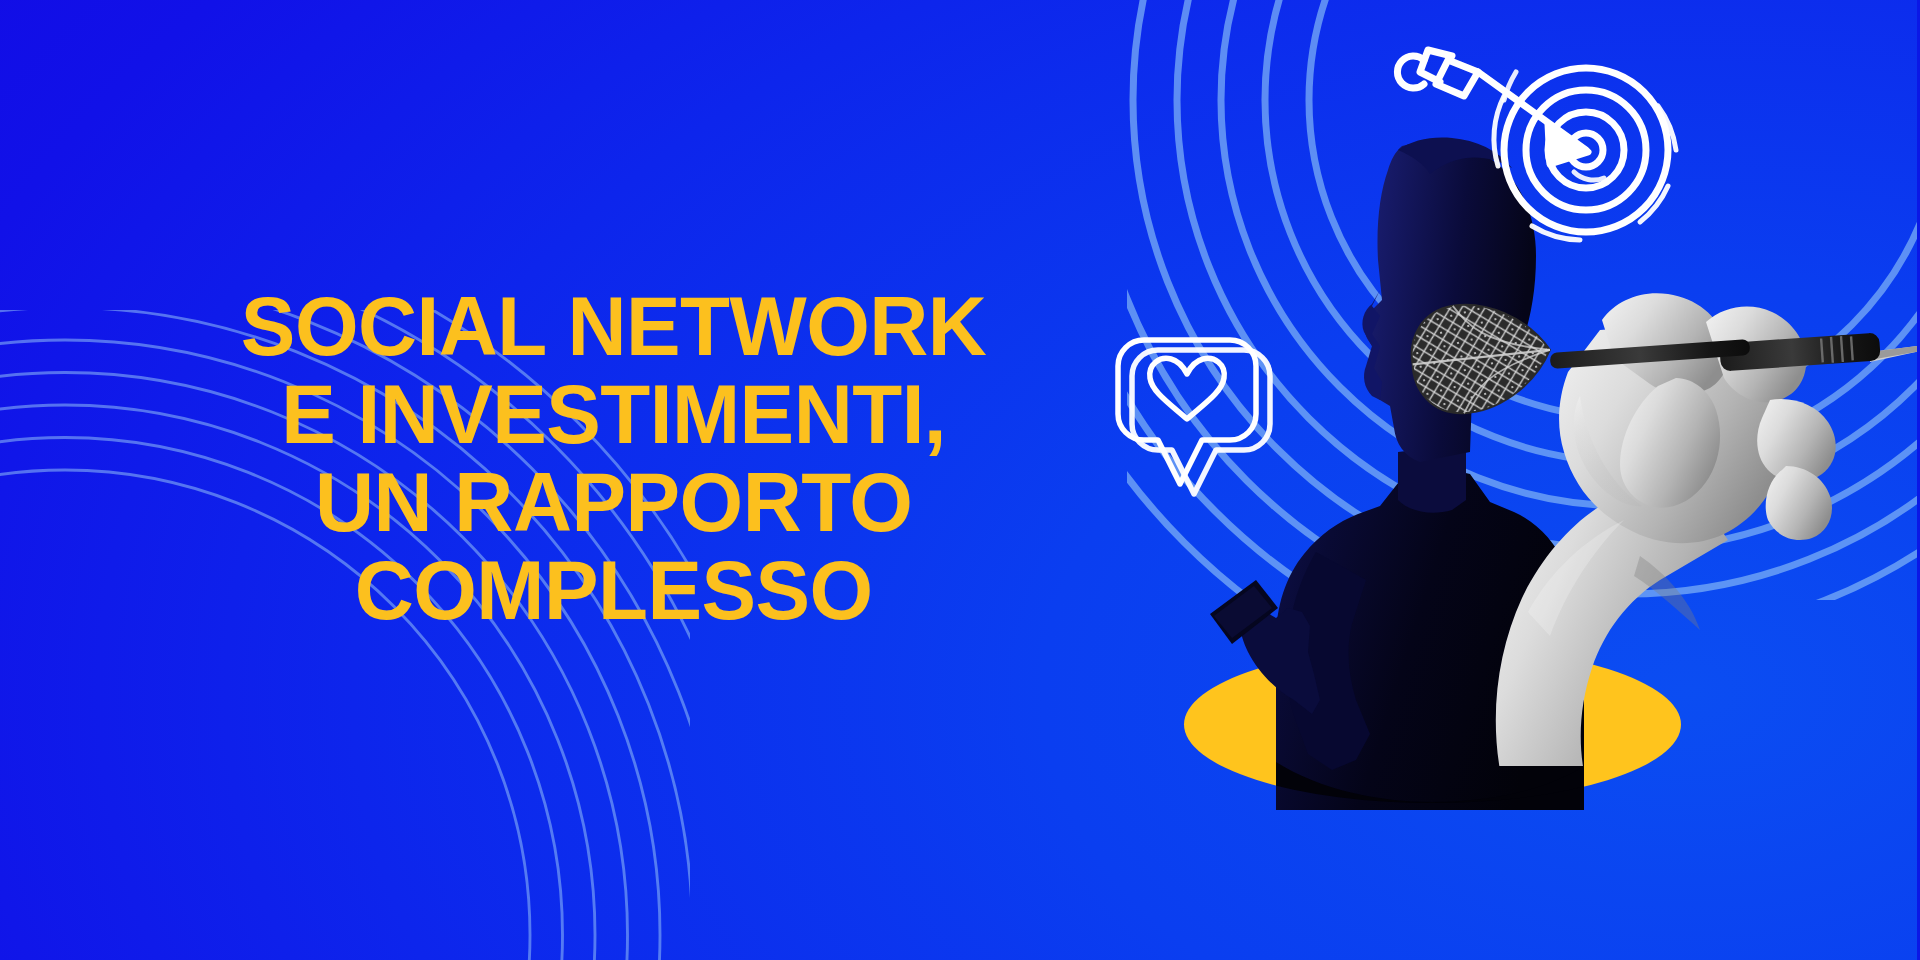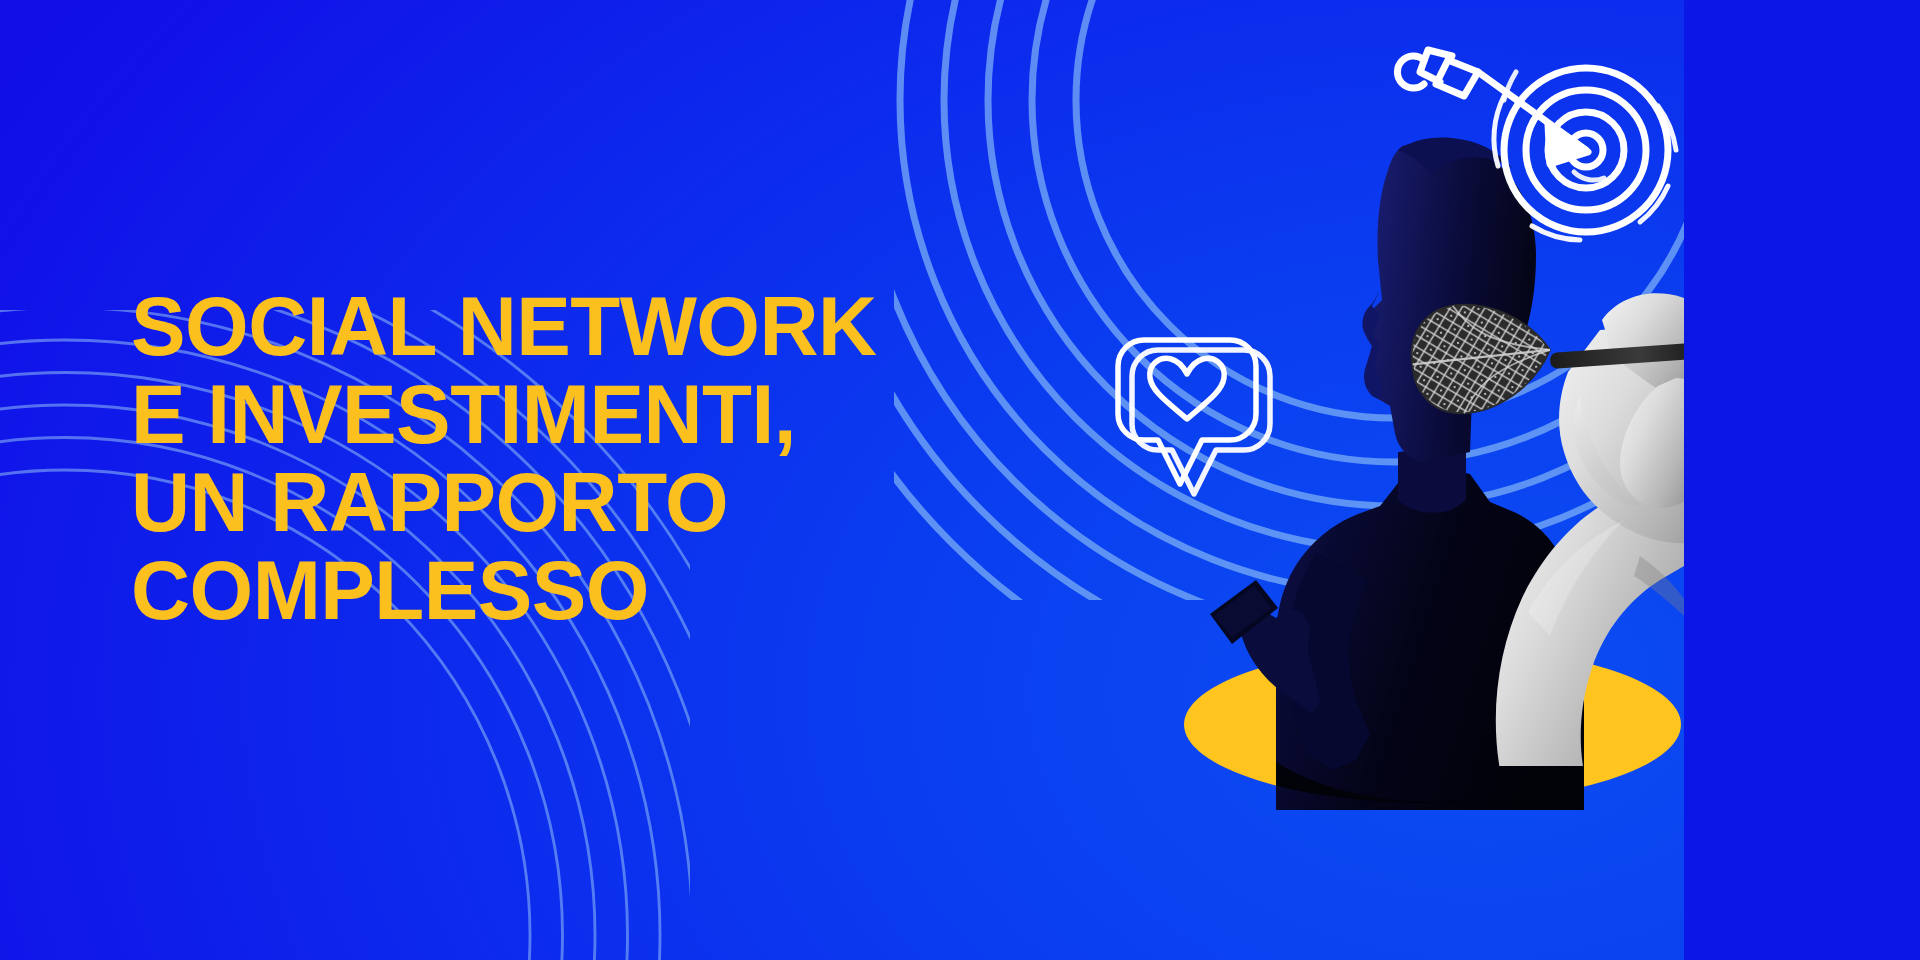--- a/index.html
+++ b/index.html
@@ -9,24 +9,25 @@
   }
   body {
     width: 1920px;
     height: 960px;
     overflow: hidden;
     font-family: "Liberation Sans", sans-serif;
   }
 
   #banner {
     position: relative;
-    width: 1684px;
+    width: 1917px;
     height: 960px;
     overflow: hidden;
     background: radial-gradient(120% 150% at 88% 72%, #0b4df2 0%, #0a3ef0 28%, #0d25ec 58%, #1111e8 80%, #1208e4 100%);
+    text-align: center;
   }
 
   
   .corner-arcs {
     position: absolute;
     pointer-events: none;
   }
   .corner-arcs.tr {
     right: -210px;
     top: -400px;

